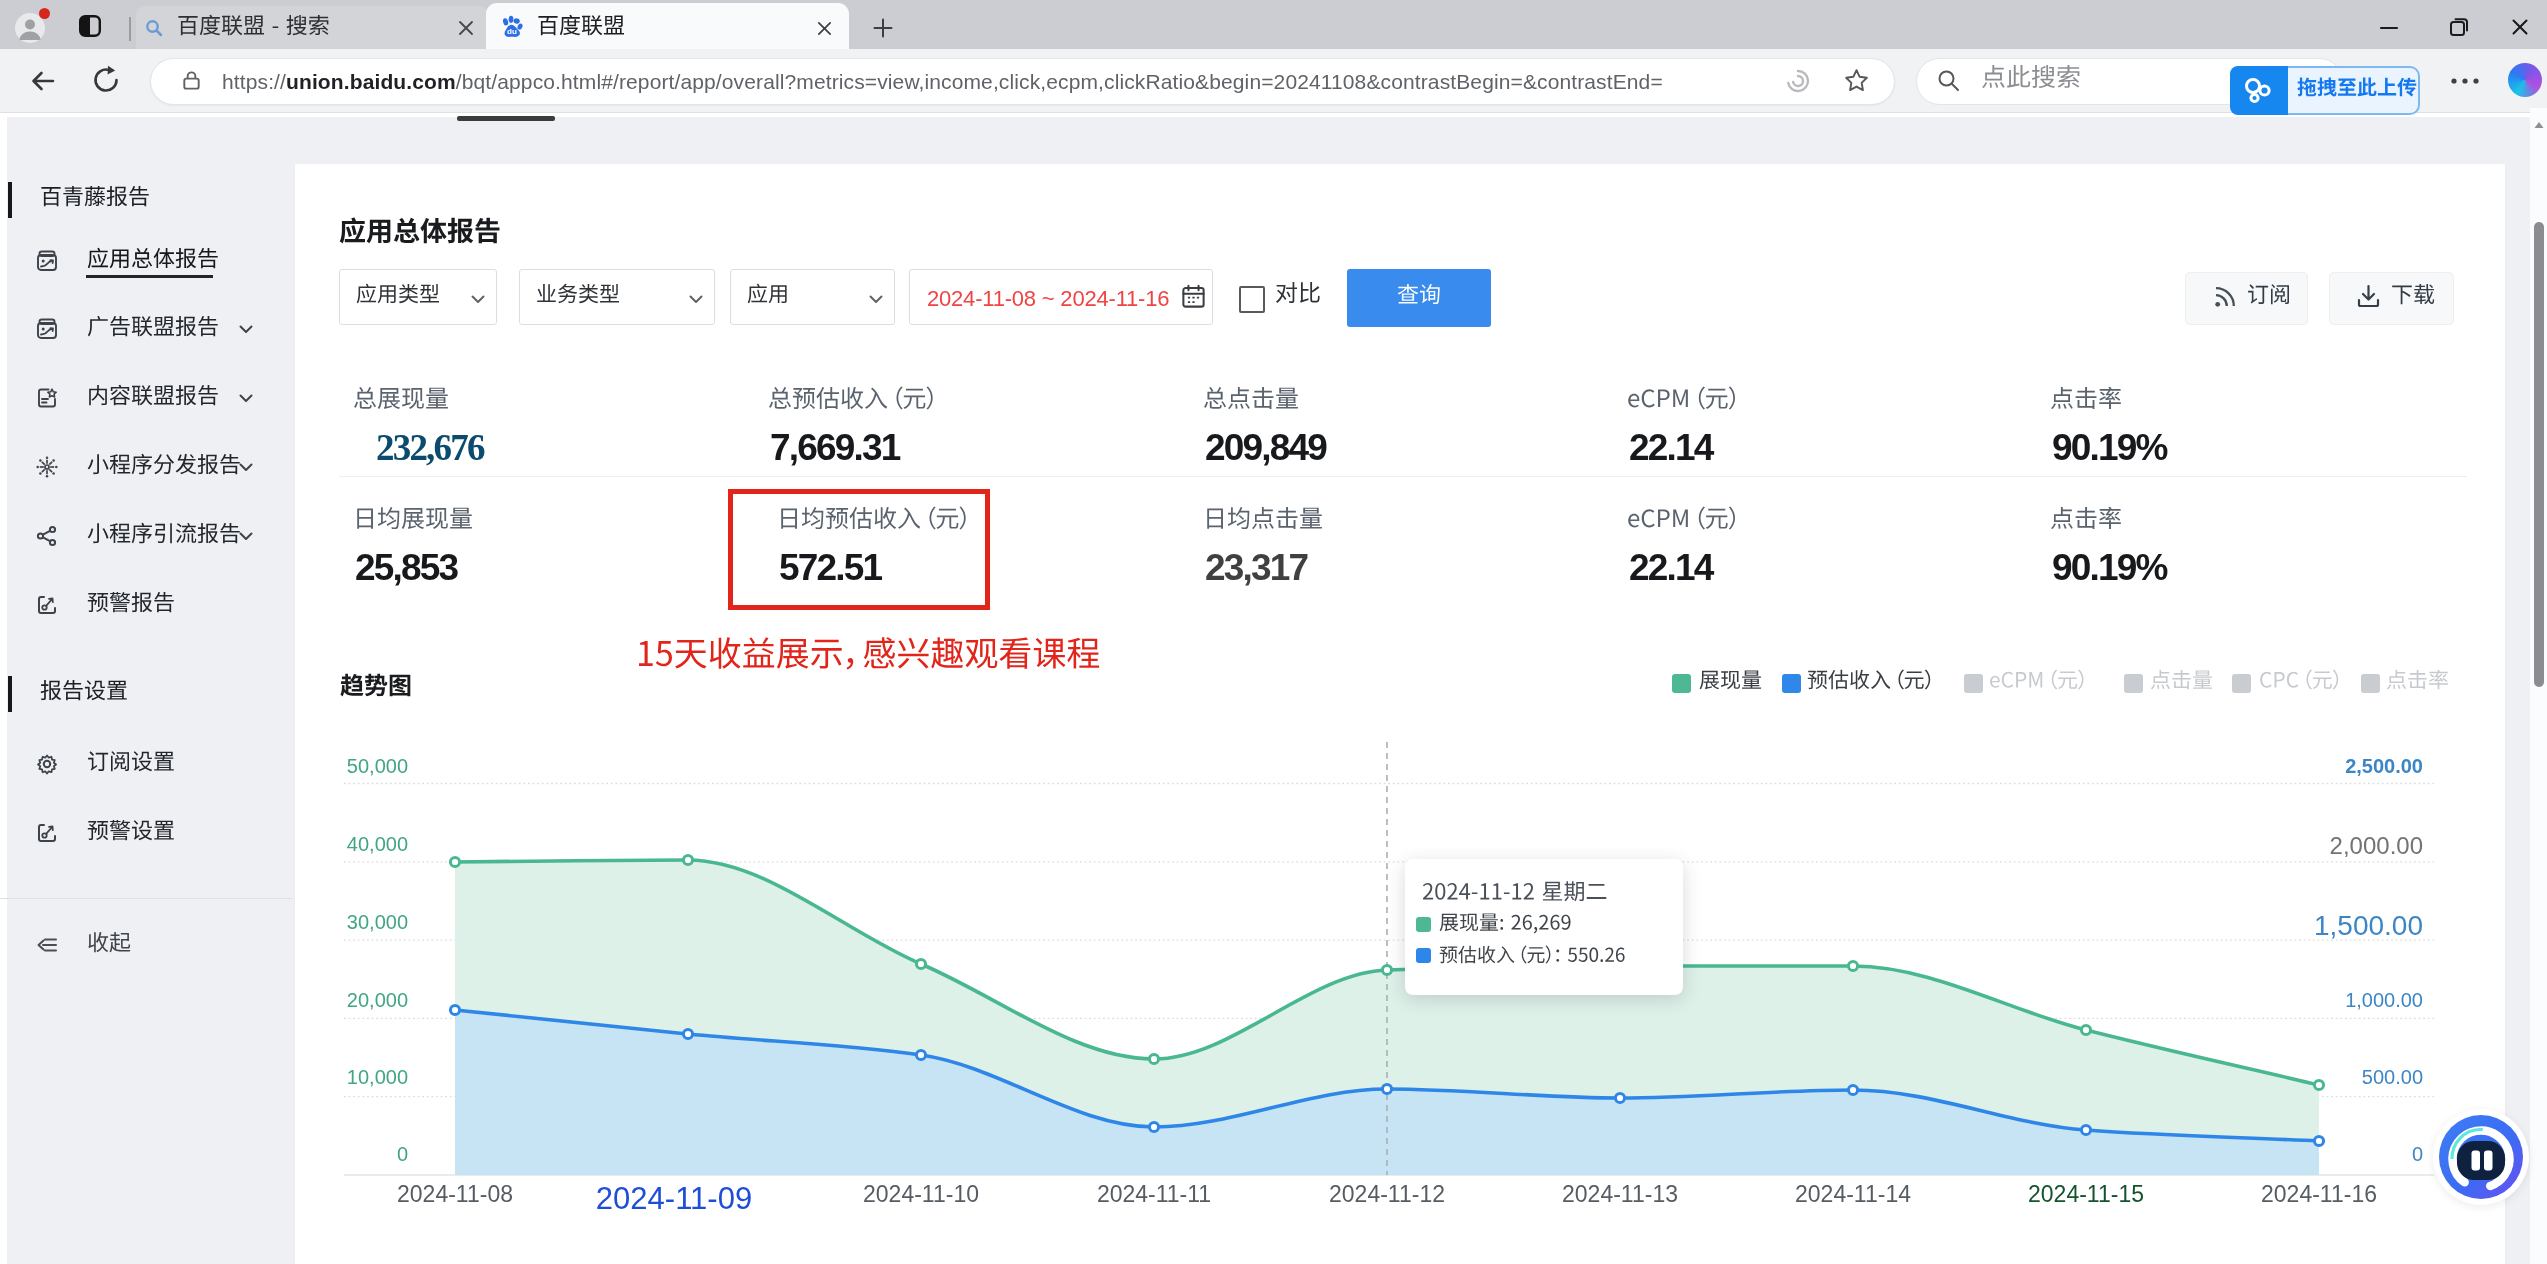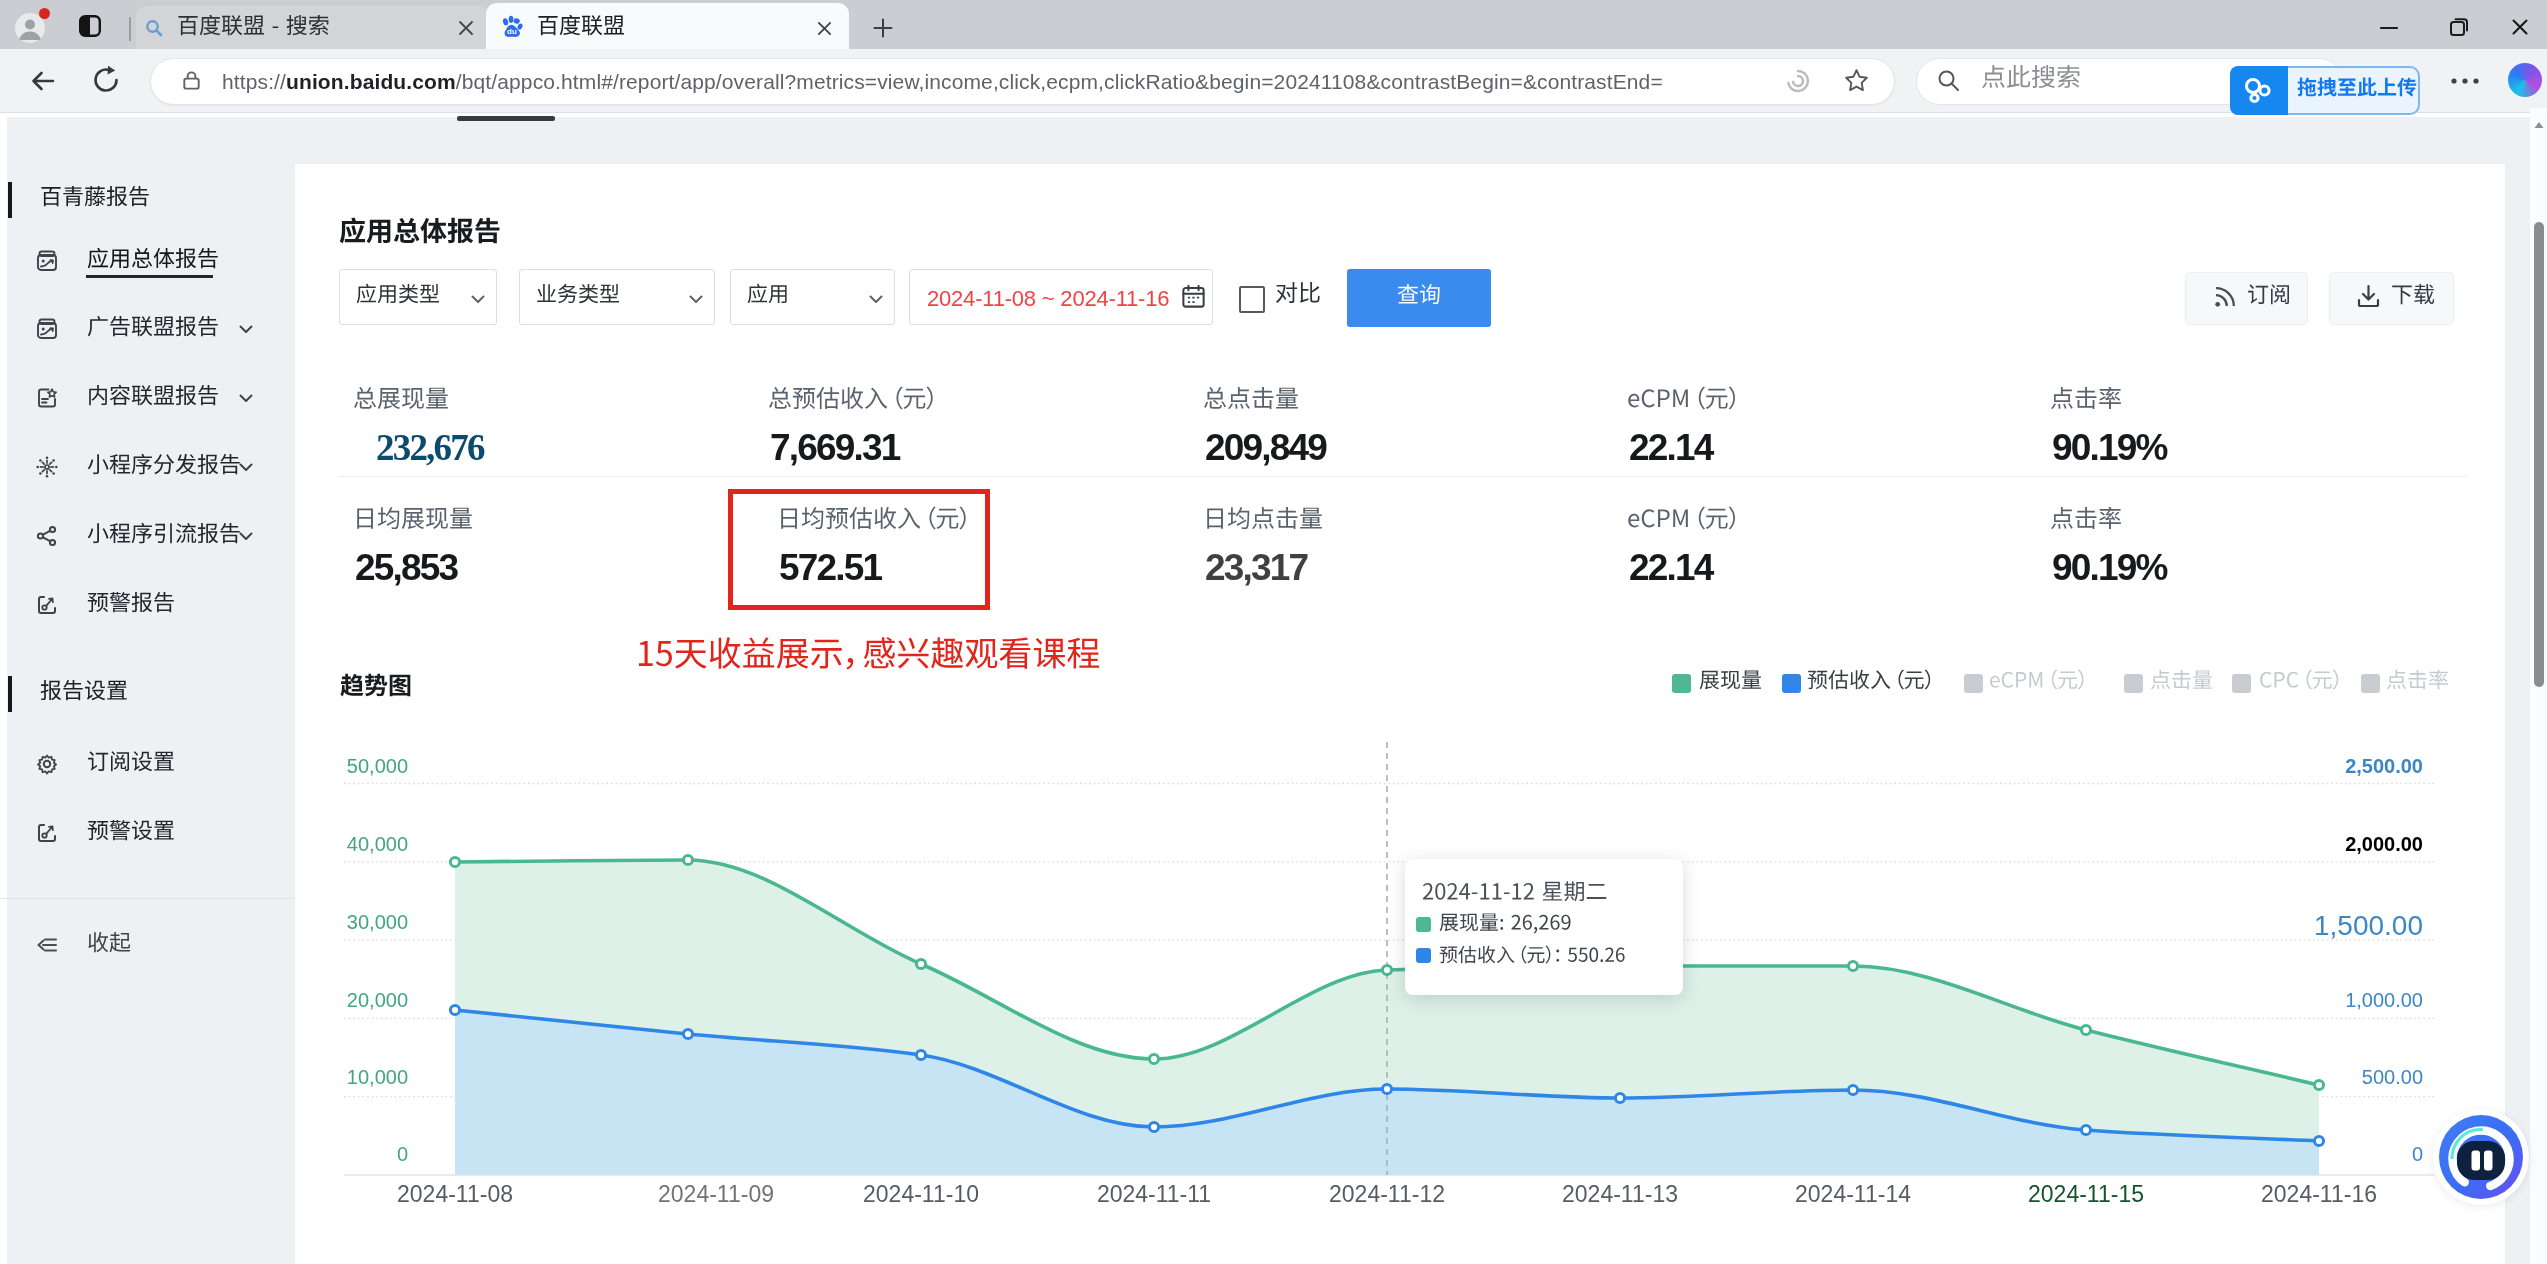--- a/index.html
+++ b/index.html
@@ -543,27 +543,27 @@
     <circle cx="2086" cy="1130" r="4.6" fill="#fff" stroke="#2e87e8" stroke-width="3"></circle>
     <circle cx="2319" cy="1141" r="4.6" fill="#fff" stroke="#2e87e8" stroke-width="3"></circle>
   </svg>
 <div style="position:absolute;left:408px;top:756px;transform:translateX(-100%);font-family:'Liberation Sans',sans-serif;font-size:20px;font-weight:400;color:#42a583;line-height:1;white-space:nowrap;z-index:4">50,000</div>
 <div style="position:absolute;left:408px;top:834px;transform:translateX(-100%);font-family:'Liberation Sans',sans-serif;font-size:20px;font-weight:400;color:#42a583;line-height:1;white-space:nowrap;z-index:4">40,000</div>
 <div style="position:absolute;left:408px;top:912px;transform:translateX(-100%);font-family:'Liberation Sans',sans-serif;font-size:20px;font-weight:400;color:#42a583;line-height:1;white-space:nowrap;z-index:4">30,000</div>
 <div style="position:absolute;left:408px;top:990px;transform:translateX(-100%);font-family:'Liberation Sans',sans-serif;font-size:20px;font-weight:400;color:#42a583;line-height:1;white-space:nowrap;z-index:4">20,000</div>
 <div style="position:absolute;left:408px;top:1067px;transform:translateX(-100%);font-family:'Liberation Sans',sans-serif;font-size:20px;font-weight:400;color:#42a583;line-height:1;white-space:nowrap;z-index:4">10,000</div>
 <div style="position:absolute;left:408px;top:1144px;transform:translateX(-100%);font-family:'Liberation Sans',sans-serif;font-size:20px;font-weight:400;color:#42a583;line-height:1;white-space:nowrap;z-index:4">0</div>
 <div style="position:absolute;left:2423px;top:756px;transform:translateX(-100%);font-family:'Liberation Sans',sans-serif;font-size:20px;font-weight:700;color:#3d86c6;line-height:1;white-space:nowrap;z-index:4">2,500.00</div>
-<div style="position:absolute;left:2423px;top:834px;transform:translateX(-100%);font-family:'Liberation Sans',sans-serif;font-size:20px;font-weight:700;color:#000000;line-height:1;white-space:nowrap;z-index:4">2,000.00</div>
+<div style="position:absolute;left:2423px;top:834px;transform:translateX(-100%);font-family:'Liberation Sans',sans-serif;font-size:24px;font-weight:400;color:#737373;line-height:1;white-space:nowrap;z-index:4">2,000.00</div>
 <div style="position:absolute;left:2423px;top:912px;transform:translateX(-100%);font-family:'Liberation Sans',sans-serif;font-size:28px;font-weight:400;color:#3d86c6;line-height:1;white-space:nowrap;z-index:4">1,500.00</div>
 <div style="position:absolute;left:2423px;top:990px;transform:translateX(-100%);font-family:'Liberation Sans',sans-serif;font-size:20px;font-weight:400;color:#3d86c6;line-height:1;white-space:nowrap;z-index:4">1,000.00</div>
 <div style="position:absolute;left:2423px;top:1067px;transform:translateX(-100%);font-family:'Liberation Sans',sans-serif;font-size:20px;font-weight:400;color:#3d86c6;line-height:1;white-space:nowrap;z-index:4">500.00</div>
 <div style="position:absolute;left:2423px;top:1144px;transform:translateX(-100%);font-family:'Liberation Sans',sans-serif;font-size:20px;font-weight:400;color:#3d86c6;line-height:1;white-space:nowrap;z-index:4">0</div>
 <div style="position:absolute;left:455px;top:1183px;transform:translateX(-50%);font-family:'Liberation Sans',sans-serif;font-size:23px;font-weight:400;color:#565c63;line-height:1;white-space:nowrap;z-index:4">2024-11-08</div>
-<div style="position:absolute;left:716px;top:1183px;transform:translateX(-50%);font-family:'Liberation Sans',sans-serif;font-size:23px;font-weight:400;color:#737373;line-height:1;white-space:nowrap;z-index:4">2024-11-09</div>
+<div style="position:absolute;left:674px;top:1183px;transform:translateX(-50%);font-family:'Liberation Sans',sans-serif;font-size:31px;font-weight:400;color:#1d4ed8;line-height:1;white-space:nowrap;z-index:4">2024-11-09</div>
 <div style="position:absolute;left:921px;top:1183px;transform:translateX(-50%);font-family:'Liberation Sans',sans-serif;font-size:23px;font-weight:400;color:#565c63;line-height:1;white-space:nowrap;z-index:4">2024-11-10</div>
 <div style="position:absolute;left:1154px;top:1183px;transform:translateX(-50%);font-family:'Liberation Sans',sans-serif;font-size:23px;font-weight:400;color:#565c63;line-height:1;white-space:nowrap;z-index:4">2024-11-11</div>
 <div style="position:absolute;left:1387px;top:1183px;transform:translateX(-50%);font-family:'Liberation Sans',sans-serif;font-size:23px;font-weight:400;color:#565c63;line-height:1;white-space:nowrap;z-index:4">2024-11-12</div>
 <div style="position:absolute;left:1620px;top:1183px;transform:translateX(-50%);font-family:'Liberation Sans',sans-serif;font-size:23px;font-weight:400;color:#565c63;line-height:1;white-space:nowrap;z-index:4">2024-11-13</div>
 <div style="position:absolute;left:1853px;top:1183px;transform:translateX(-50%);font-family:'Liberation Sans',sans-serif;font-size:23px;font-weight:400;color:#565c63;line-height:1;white-space:nowrap;z-index:4">2024-11-14</div>
 <div style="position:absolute;left:2086px;top:1183px;transform:translateX(-50%);font-family:'Liberation Sans',sans-serif;font-size:23px;font-weight:400;color:#14532d;line-height:1;white-space:nowrap;z-index:4">2024-11-15</div>
 <div style="position:absolute;left:2319px;top:1183px;transform:translateX(-50%);font-family:'Liberation Sans',sans-serif;font-size:23px;font-weight:400;color:#565c63;line-height:1;white-space:nowrap;z-index:4">2024-11-16</div>
 <div style="position:absolute;left:1405px;top:859px;width:278px;height:136px;background:#fff;border-radius:8px;box-shadow:0 4px 18px rgba(50,50,70,0.18);z-index:7"></div>
 <div style="position:absolute;left:1422px;top:880px;width:186px;height:28px;z-index:8"><svg width="186" height="28" viewBox="0 0 186 28" xmlns="http://www.w3.org/2000/svg" fill="#4a5058">
       <path transform="translate(0.0,19.4) scale(0.022000,-0.022000)" d="M44 0H505V79H302C265 79 220 75 182 72C354 235 470 384 470 531C470 661 387 746 256 746C163 746 99 704 40 639L93 587C134 636 185 672 245 672C336 672 380 611 380 527C380 401 274 255 44 54Z"></path>

